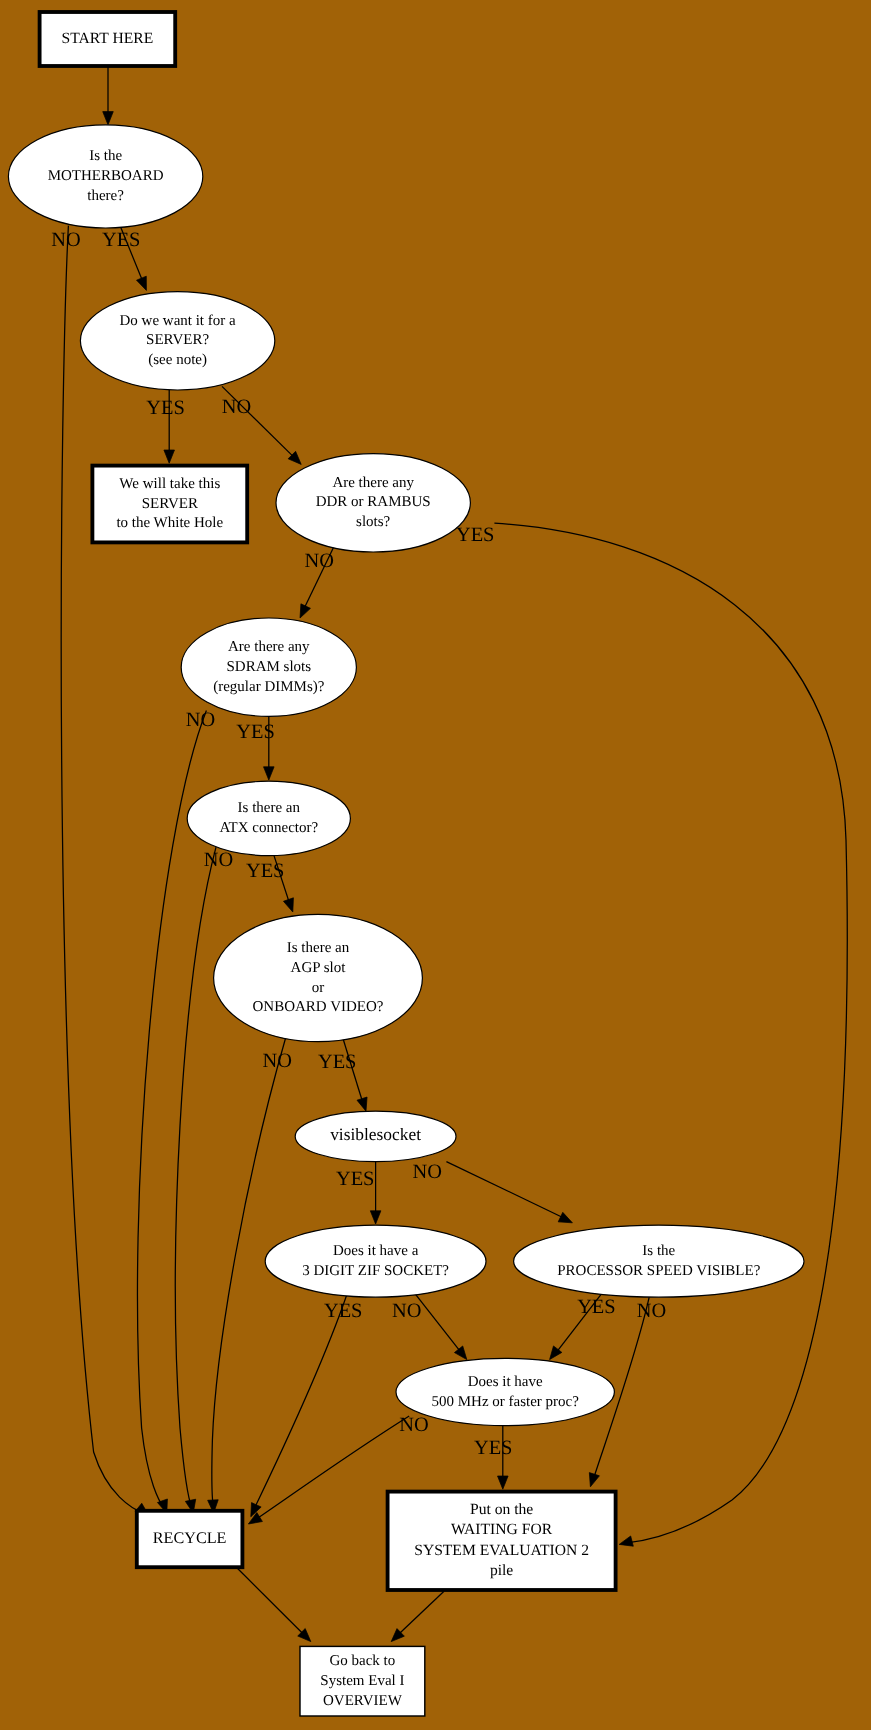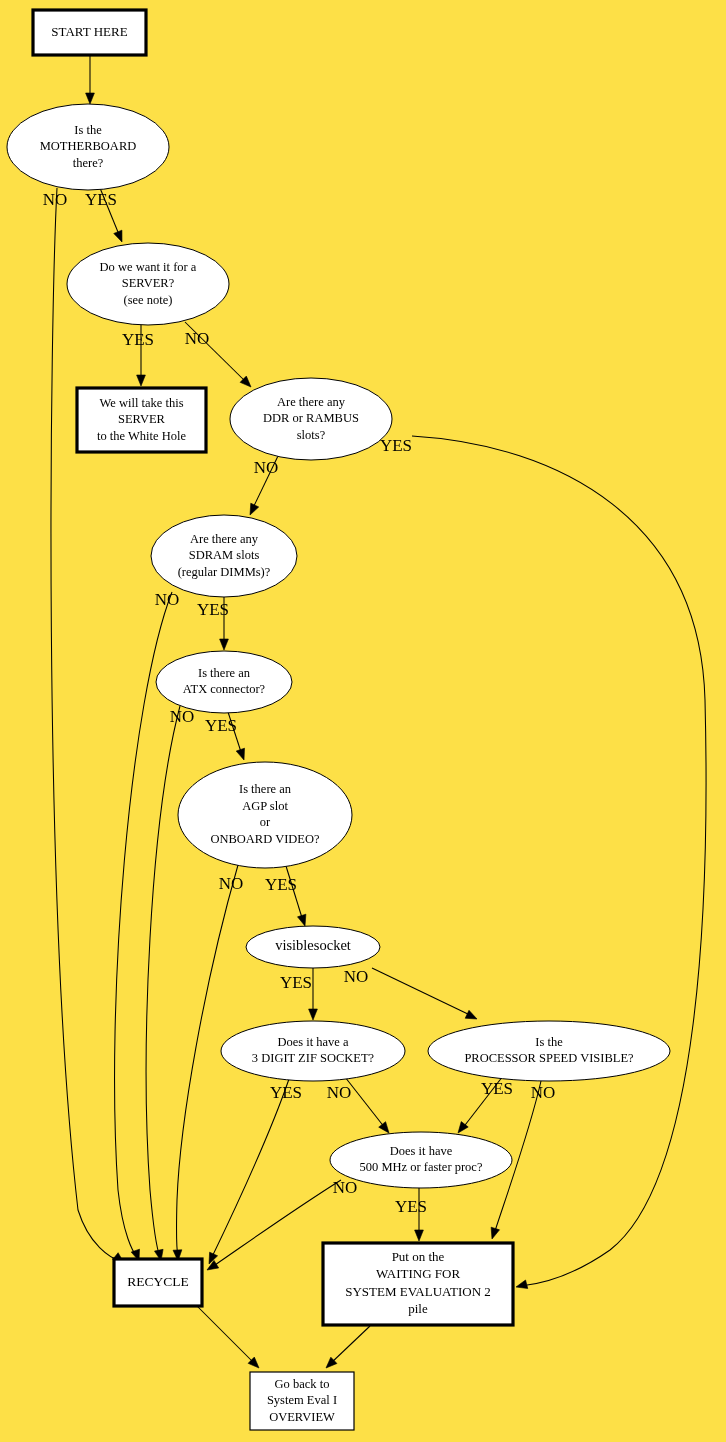--- a/index.html
+++ b/index.html
@@ -11,21 +11,21 @@
   body {
     width: 726px;
     height: 1442px;
     font-family: "Liberation Serif", "DejaVu Serif", serif;
     overflow: hidden;
   }
   #flowchart-root {
     position: relative;
     width: 726px;
     height: 1442px;
-    background: #fde047;
+    background: #a16207;
   }
   svg#flow-svg {
     display: block;
     width: 726px;
     height: 1442px;
   }
   .node-shape {
     fill: #ffffff;
     stroke: #000000;
   }

